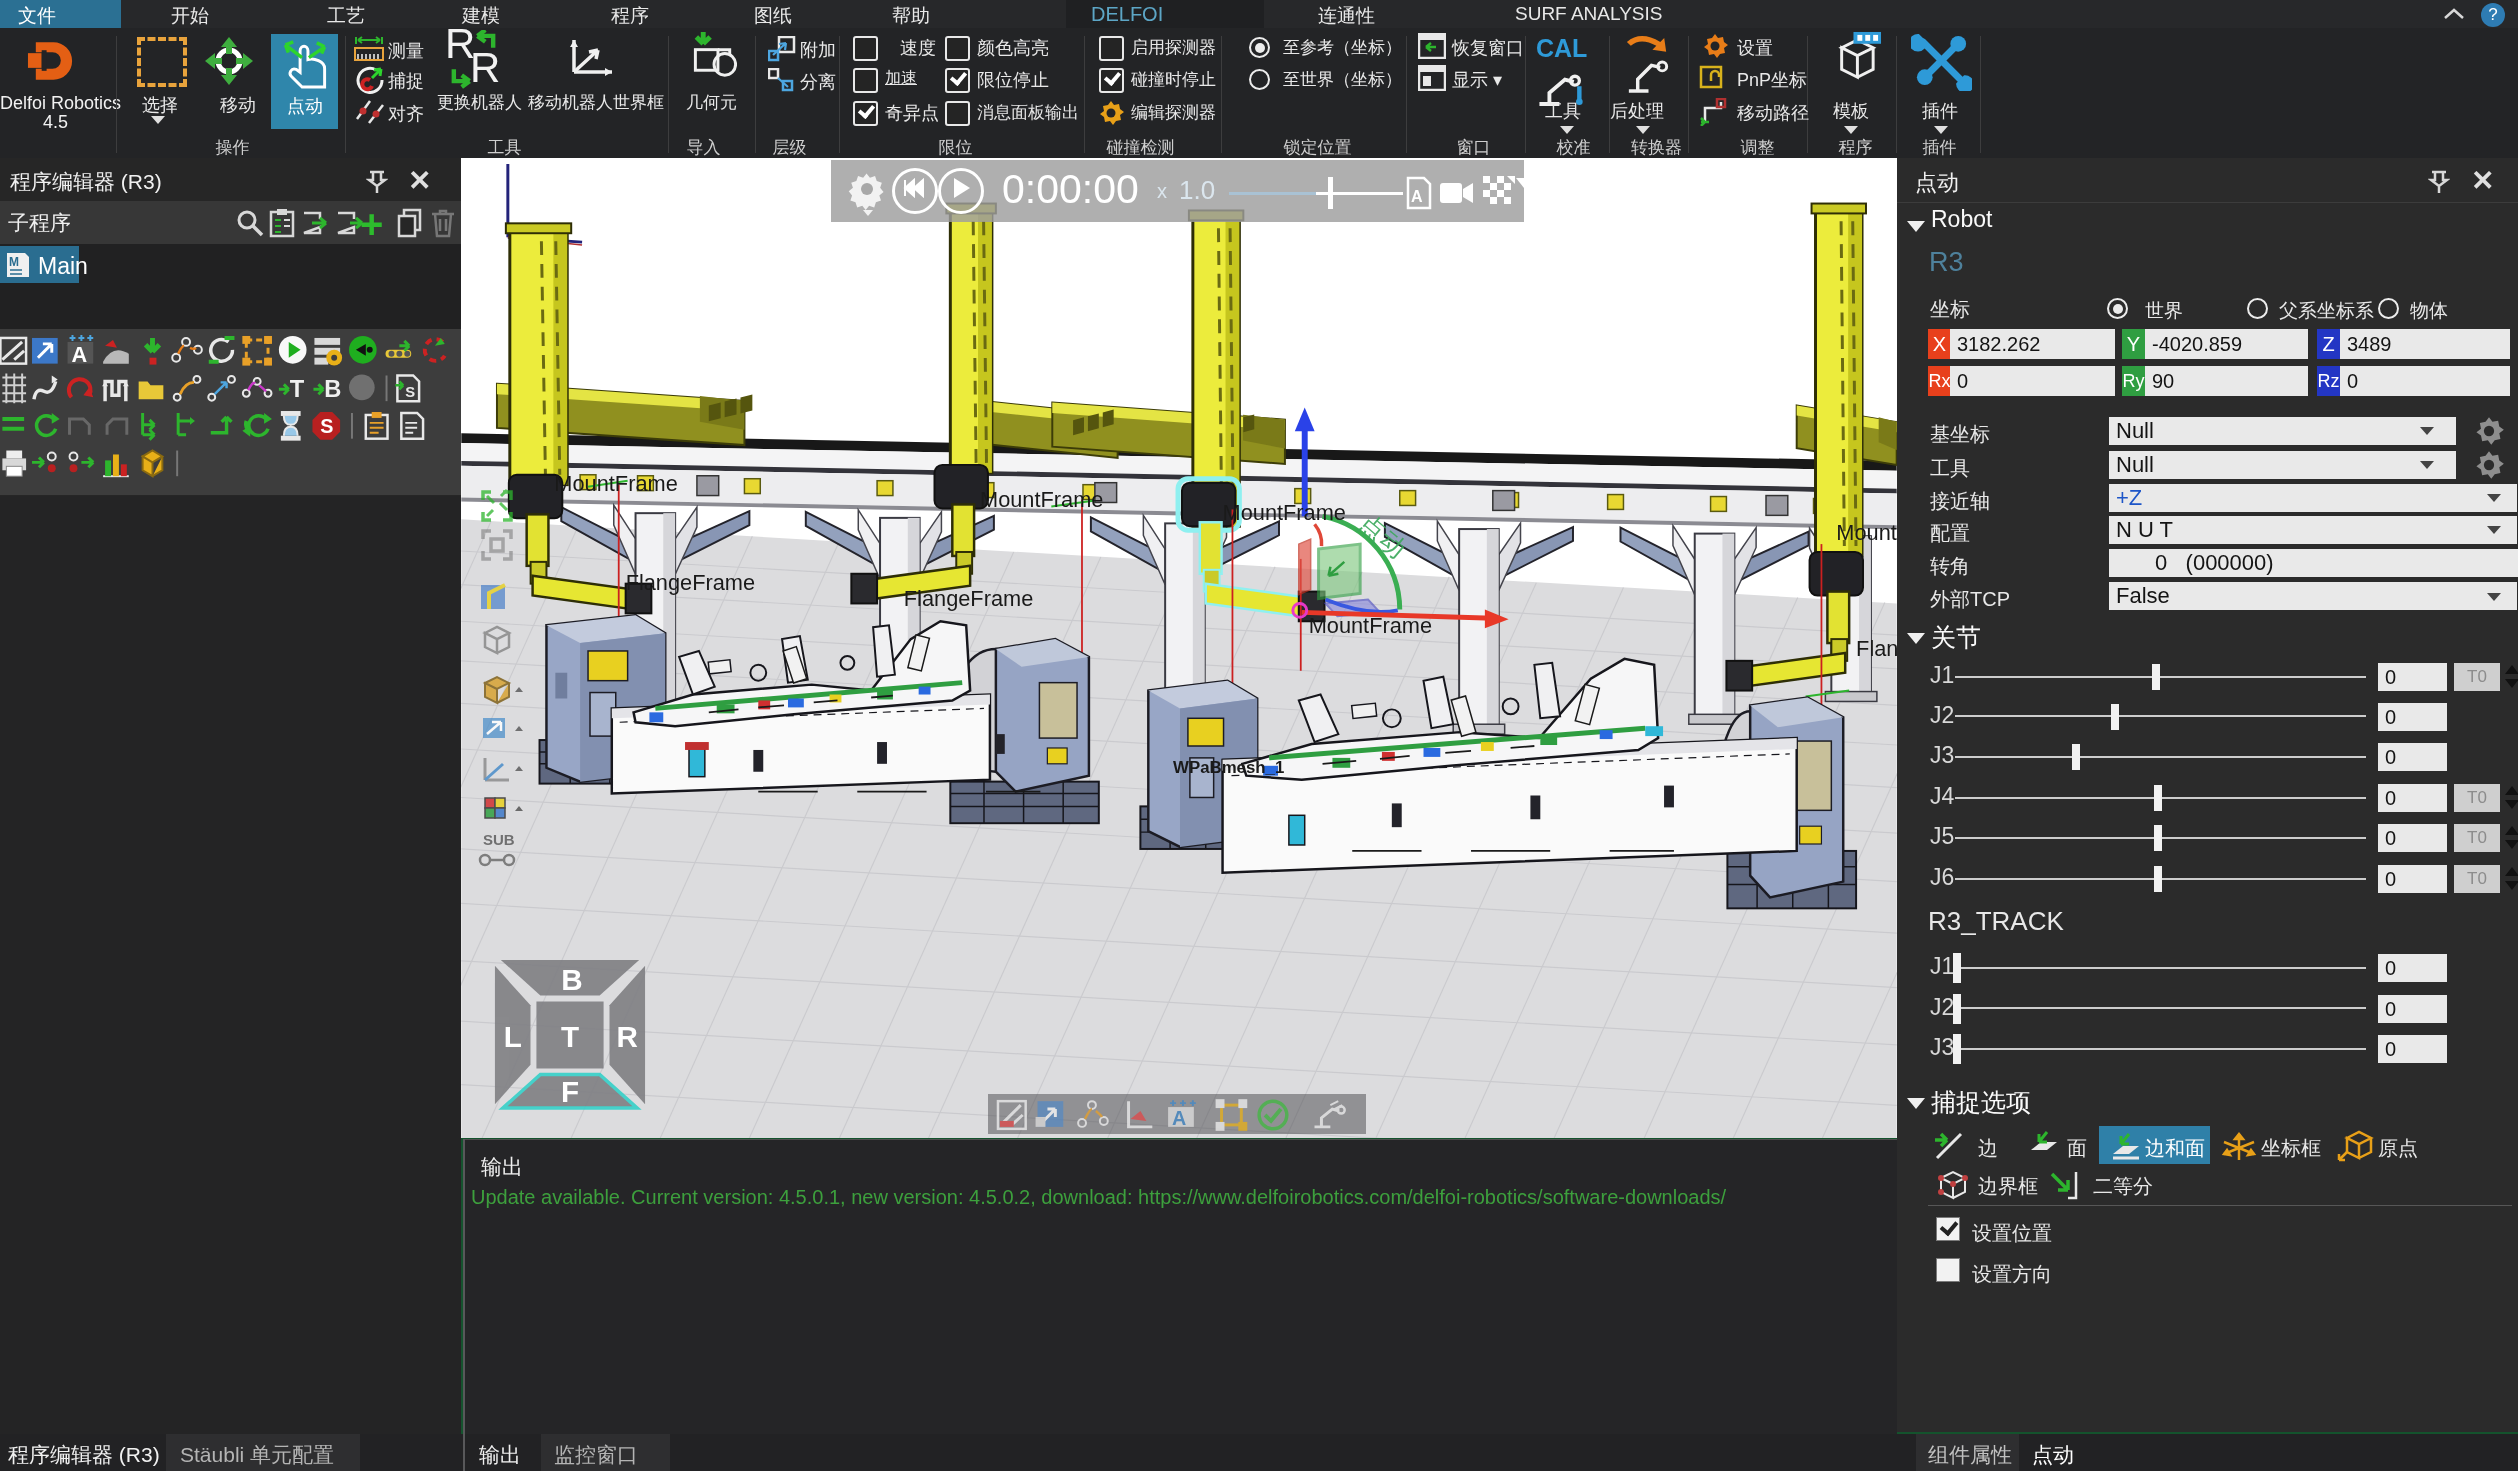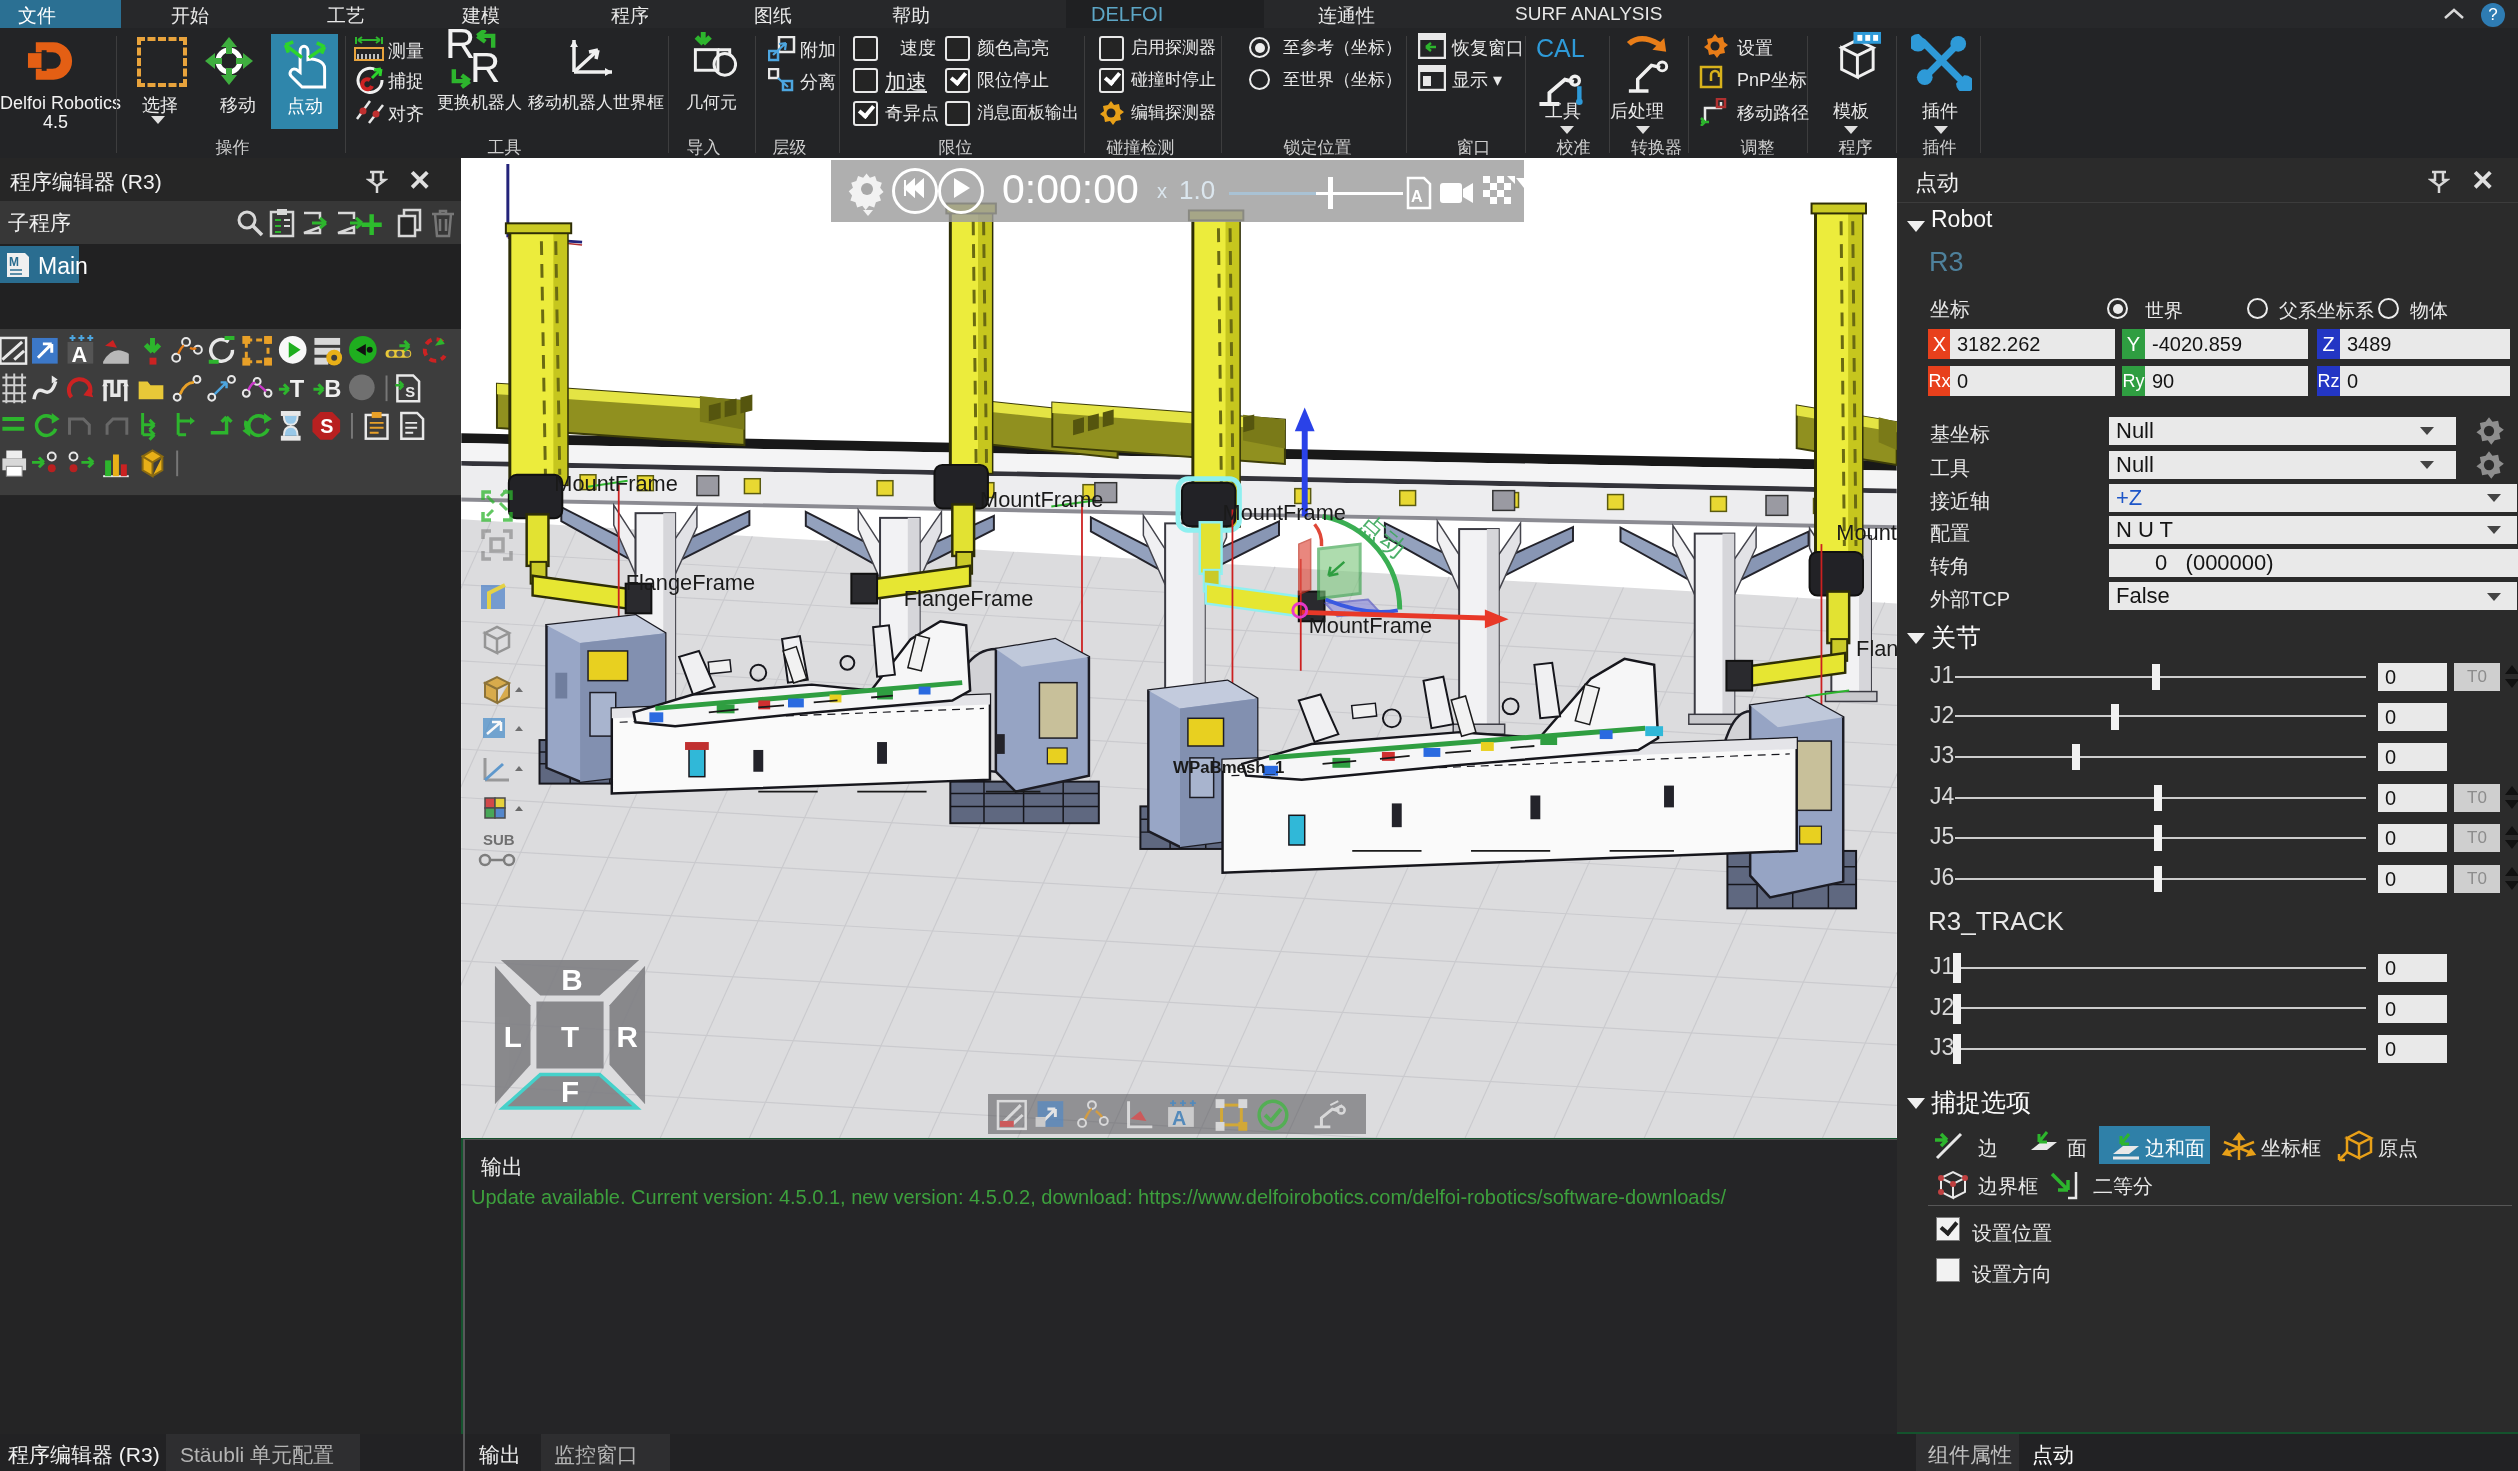--- a/index.html
+++ b/index.html
@@ -159,21 +159,21 @@
     <svg class="abs" style="left:768px;top:68px;" width="28" height="26" viewBox="0 0 28 26">
       <rect x="1" y="1" width="9" height="9" fill="none" stroke="#e8e8e8" stroke-width="2.5"></rect>
       <rect x="15" y="13" width="9" height="9" fill="none" stroke="#4da6e0" stroke-width="2.5"></rect>
       <path d="M10 10 L20 19" stroke="#4da6e0" stroke-width="2.2" fill="none"></path>
     </svg>
     <div class="lbl" style="left:800px;top:70px;font-size:18px;">分离</div>
 
     <div class="cb" style="left:853px;top:36px;"></div>
       <div class="lbl" style="left:885px;top:36px;font-size:18px;margin-left:15px;">速度</div>
     <div class="cb" style="left:853px;top:68px;"></div>
-      <div class="lbl" style="left:885px;top:68px;font-size:21px;text-decoration:underline;">加速</div>
+      <div class="lbl" style="left:885px;top:68px;font-size:16px;text-decoration:underline;">加速</div>
     <div class="cb on" style="left:853px;top:101px;"></div>
       <div class="lbl" style="left:885px;top:101px;font-size:18px;">奇异点</div>
     <div class="cb" style="left:945px;top:36px;"></div>
       <div class="lbl" style="left:977px;top:36px;font-size:18px;">颜色高亮</div>
     <div class="cb on" style="left:945px;top:68px;"></div>
       <div class="lbl" style="left:977px;top:68px;font-size:18px;">限位停止</div>
     <div class="cb" style="left:945px;top:101px;"></div>
       <div class="lbl" style="left:977px;top:101px;font-size:17px;">消息面板输出</div>
 
     <div class="cb" style="left:1099px;top:36px;"></div>
@@ -197,21 +197,21 @@
       <path d="M18 14 h-10 m0 0 l5 -4 m-5 4 l5 4" stroke="#2db52d" stroke-width="2.5" fill="none"></path>
     </svg>
     <div class="lbl" style="left:1452px;top:36px;font-size:18px;">恢复窗口</div>
     <svg class="abs" style="left:1418px;top:65px;" width="28" height="26" viewBox="0 0 28 26">
       <rect x="1" y="1" width="26" height="24" fill="none" stroke="#e8e8e8" stroke-width="2.5"></rect>
       <rect x="1" y="1" width="26" height="6" fill="#e8e8e8"></rect>
       <rect x="5" y="11" width="8" height="10" fill="#e8e8e8"></rect>
     </svg>
     <div class="lbl" style="left:1452px;top:68px;font-size:18px;">显示 ▾</div>
 
-    <div class="lbl" style="left:1536px;top:34px;font-size:25px;font-weight:normal;color:#2e9ad8;">CAL</div>
+    <div class="lbl" style="left:1536px;top:34px;font-size:25px;font-weight:bold;color:#2e9ad8;">CAL</div>
     <svg class="abs" style="left:1535px;top:61px;" width="51" height="46" viewBox="0 0 46 40">
       <path d="M4 38 h18 M13 38 v-10 l14 -12 8 2" stroke="#f0f0f0" stroke-width="3.5" fill="none"></path>
       <circle cx="36" cy="17" r="4" fill="none" stroke="#f0f0f0" stroke-width="3"></circle>
       <path d="M40 22 v12" stroke="#2e9ad8" stroke-width="4"></path>
         <circle cx="40" cy="36" r="3" fill="#2e9ad8"></circle>
     </svg>
     <div class="lbl" style="left:1545px;top:99px;font-size:18px;">工具</div>
     <div class="tri" style="left:1560px;top:126px;border-left:7px solid transparent;border-right:7px solid transparent;border-top:8px solid #e0e0e0;"></div>
 
     <svg class="abs" style="left:1621px;top:32px;" width="55" height="61" viewBox="0 0 56 62">

